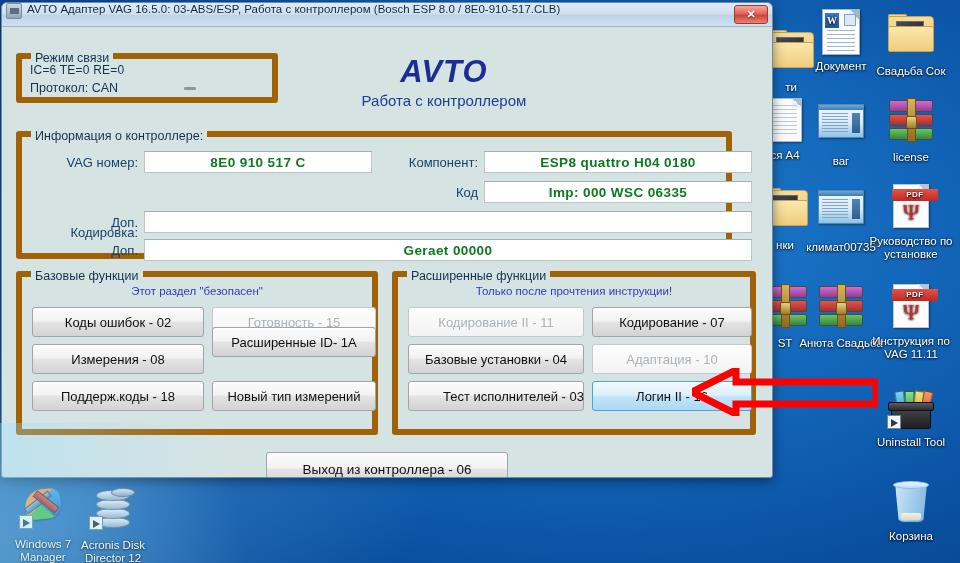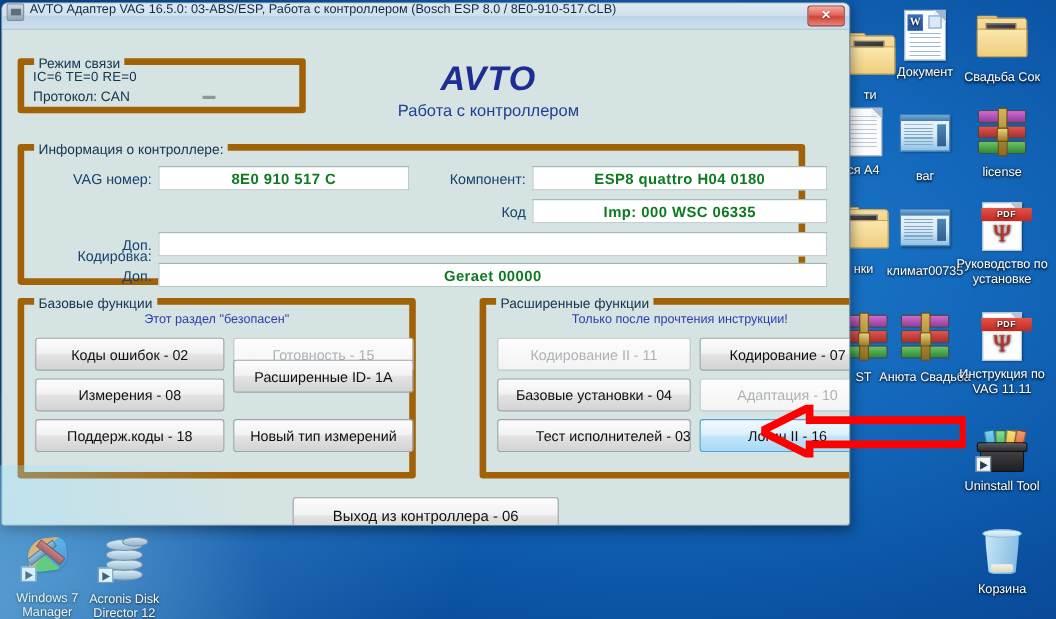--- a/index.html
+++ b/index.html
@@ -409,21 +409,21 @@
     border: 1px solid #b7c6c6;
     border-top-color: #9fb2b2;
     display: flex; align-items: center; justify-content: center;
     font-size: 13.5px; font-weight: bold;
     color: #0d7a20;
     letter-spacing: 0.4px;
     overflow: hidden;
   }
 
   #fn-group  { left: 14px; top: 244px; width: 362px; height: 164px; }
-  #ext-group { left: 390px; top: 244px; width: 364px; height: 164px; margin-left: 44px; }
+  #ext-group { left: 390px; top: 244px; width: 364px; height: 164px; }
   .hint {
     position: absolute; left: 0; right: 0; top: 8px;
     text-align: center;
     font-size: 11.5px;
     color: #2c3fb0;
   }
   .btn {
     position: absolute;
     height: 30px;
     background: linear-gradient(#fcfcfc 0%, #f2f2f2 46%, #e3e3e3 52%, #d3d3d3 100%);

